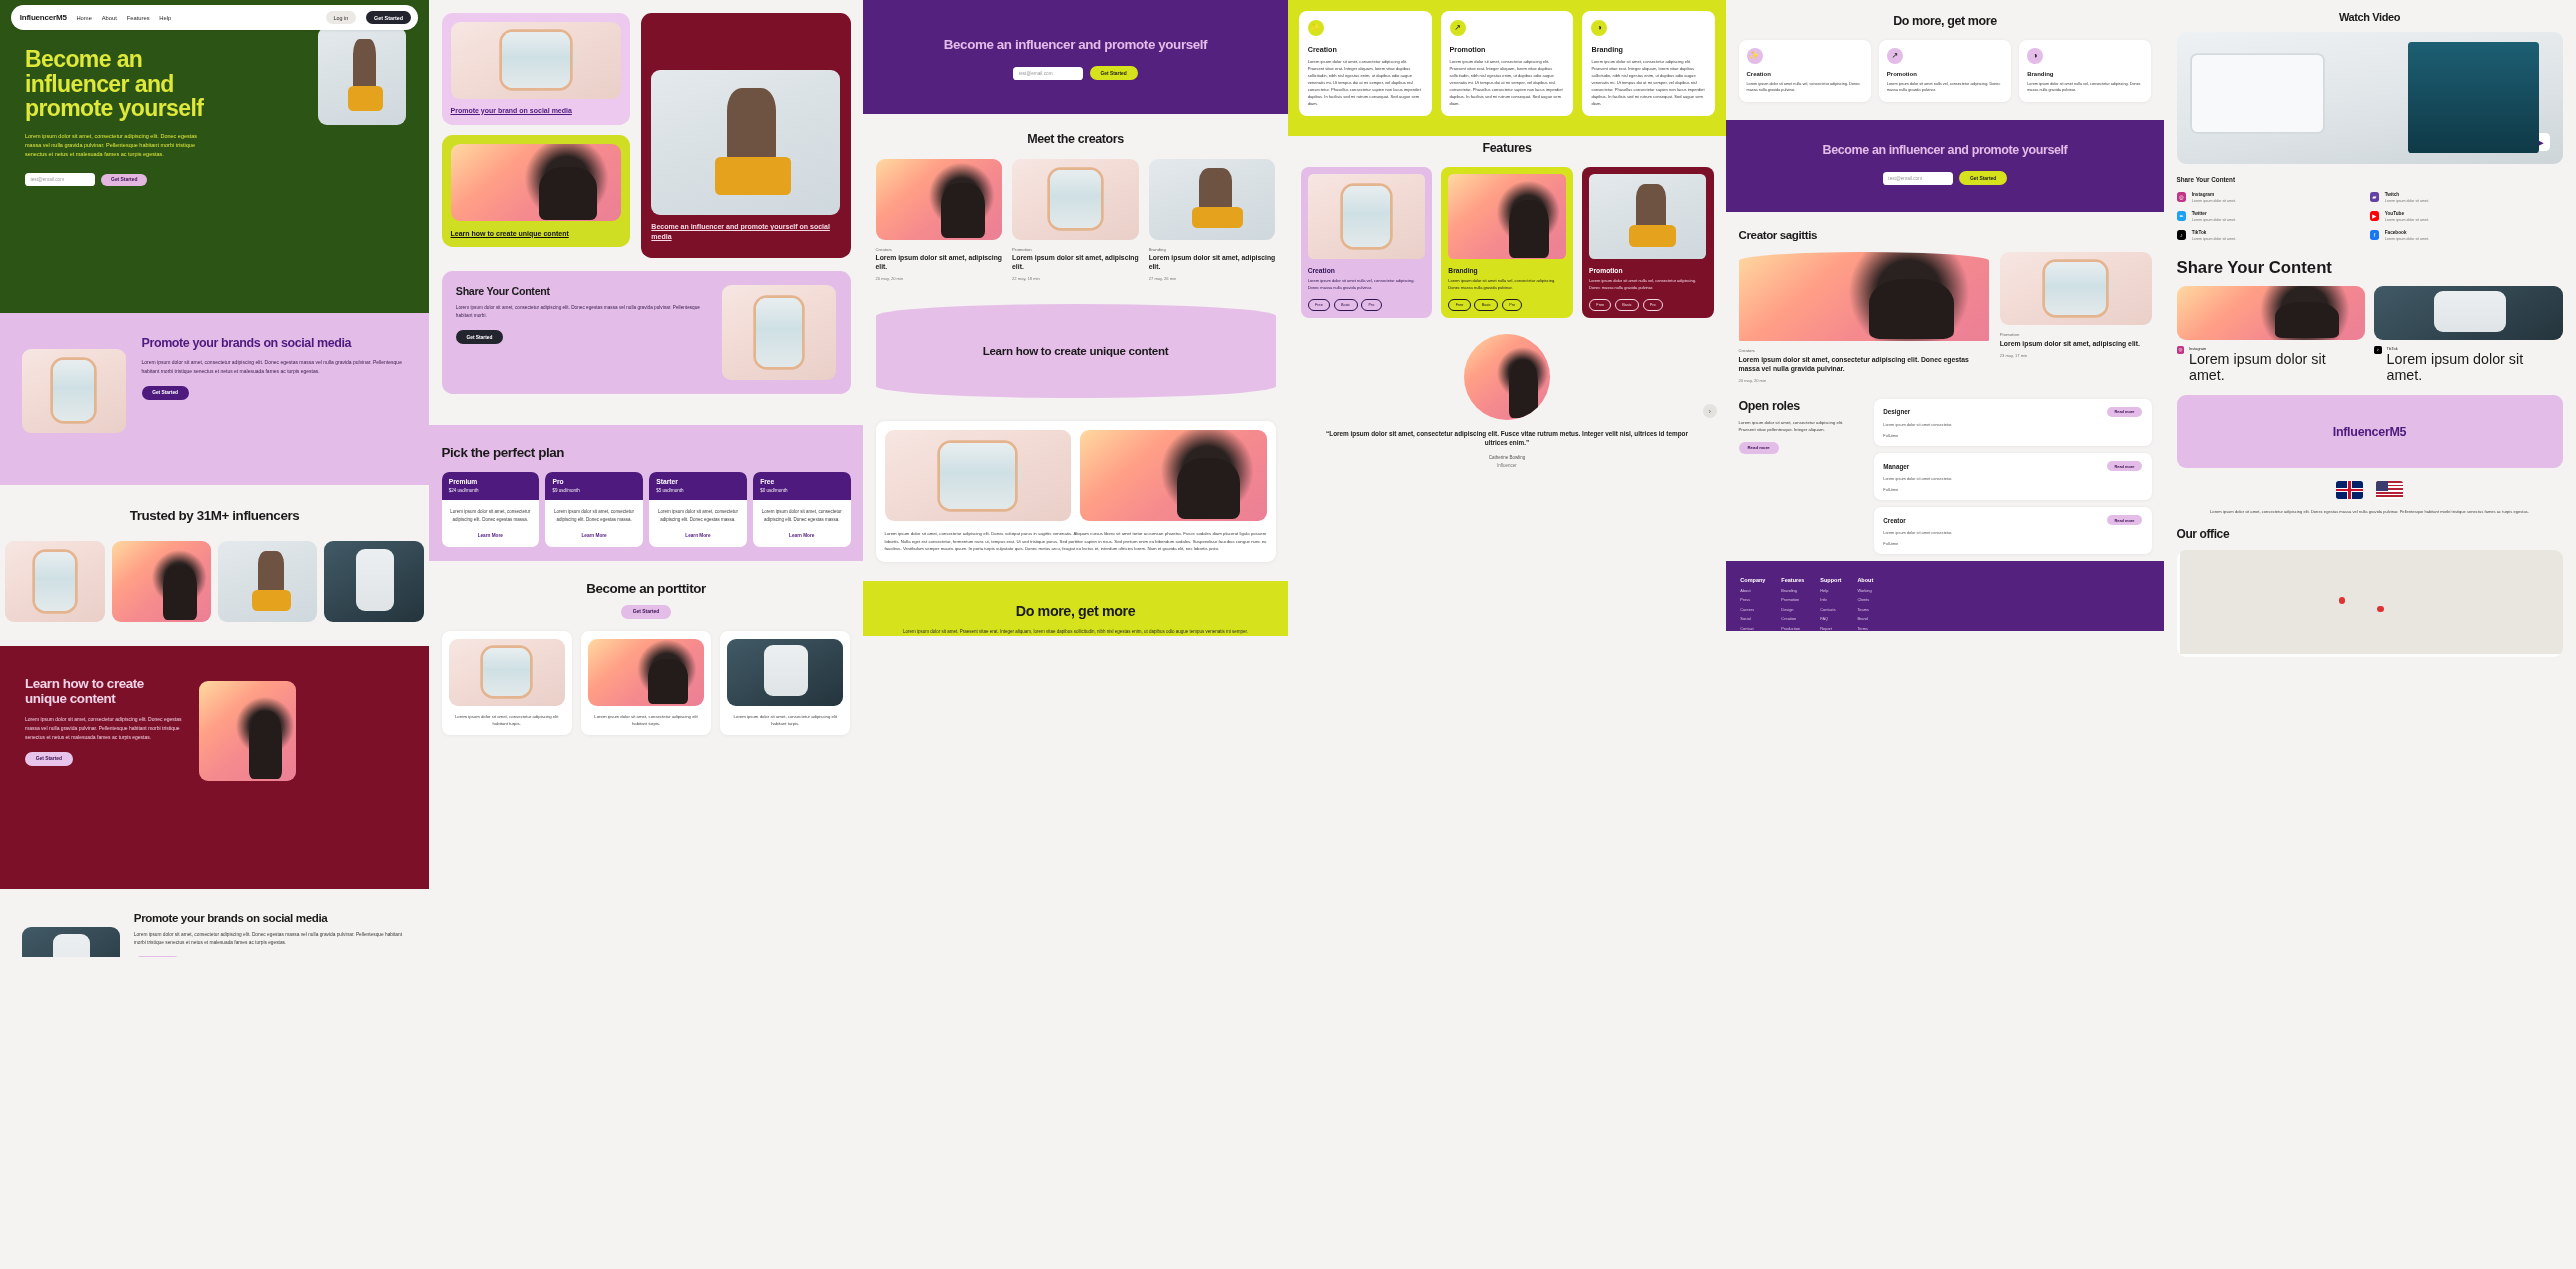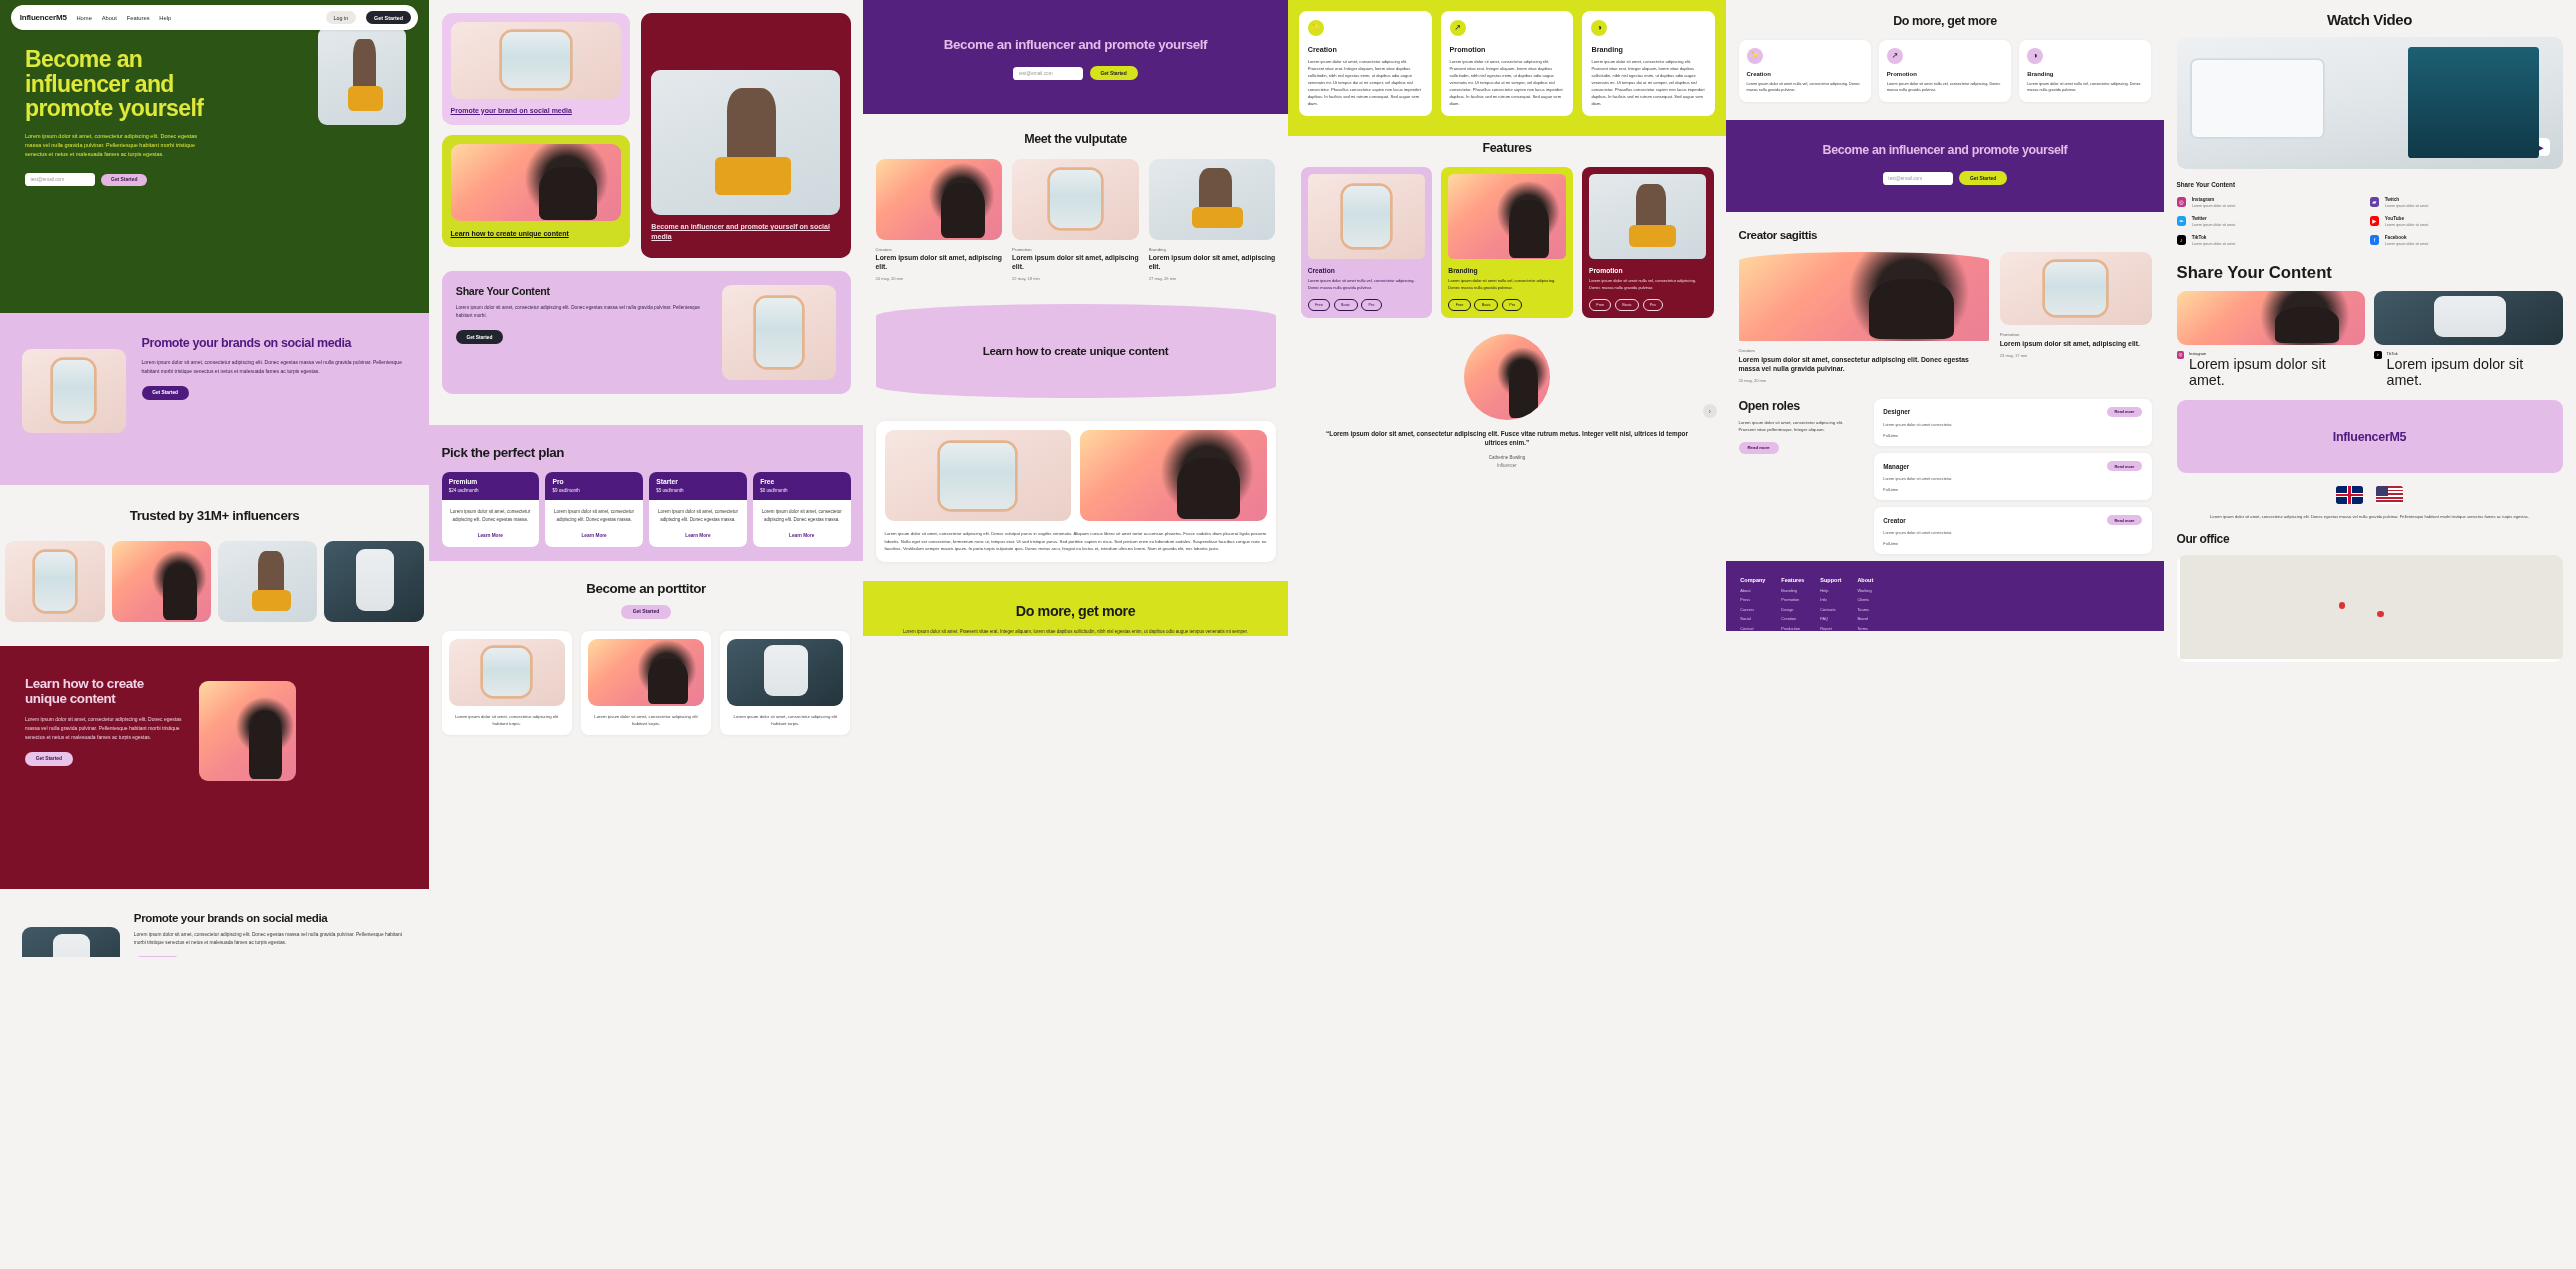--- a/index.html
+++ b/index.html
@@ -215,21 +215,21 @@
   .role-head h3 { font-size:6.3px; font-weight:700; }
   .role-pill { background:#e3bce8; color:#3a1050; font-size:3.9px; border-radius:7.2px; padding:2.7px 7.2px; font-weight:600; }
   .role-card p { font-size:3.9px; line-height:1.7; color:#555; margin-top:4.5px; }
   .role-card .ft { font-size:3.9px; color:#555; margin-top:4.5px; }
   .footer { background:#55217e; padding:16px 14.3px 0; display:flex; gap:16px; }
   .fcol h4 { color:#fff; font-size:5.5px; font-weight:700; }
   .fcol a { display:block; color:#dcc7e8; font-size:3.9px; text-decoration:none; margin-top:4.5px; }
 
   
   .watch { padding:10.7px 12.5px 0; }
-  .watch h2 { text-align:center; font-size:15px; font-weight:700; letter-spacing:-0.4px; }
+  .watch h2 { text-align:center; font-size:11px; font-weight:700; letter-spacing:-0.4px; }
   .watch .ph { height:132px; margin-top:9px; }
   .play { position:absolute; right:12.5px; bottom:12.5px; width:18px; height:18px; border-radius:4.5px;
           background:#fff; display:flex; align-items:center; justify-content:center; font-size:7.2px; color:#4e1a7e; }
   .share-blk { padding:12.5px 12.5px 0; }
   .share-blk h3 { font-size:6.3px; font-weight:700; }
   .soc-grid { display:flex; flex-wrap:wrap; margin-top:9px; }
   .soc { width:50%; display:flex; gap:5.4px; align-items:flex-start; margin-bottom:8px; }
   .soc .sq { width:9.8px; height:9.8px; border-radius:2.7px; flex:none; display:flex;
              align-items:center; justify-content:center; font-size:5.4px; color:#fff; }
   .soc .nm { font-size:4.7px; font-weight:700; }
@@ -425,21 +425,21 @@
   <div class="col c3">
     <div class="hero-purple">
       <h1>Become an influencer and promote yourself</h1>
       <div class="field-row">
         <div class="inp">test@email.com</div>
         <div class="lime-btn">Get Started</div>
       </div>
     </div>
 
     <div class="meet">
-      <h2>Meet the vulputate</h2>
+      <h2>Meet the creators</h2>
       <div class="meet-row">
         <div class="meet-card">
           <div class="ph ph-selfie"></div>
           <div class="cat">Creators</div>
           <div class="mt">Lorem ipsum dolor sit amet, adipiscing elit.</div>
           <div class="dt">20 may, 20 min</div>
         </div>
         <div class="meet-card">
           <div class="ph ph-phone-pink"></div>
           <div class="cat">Promotion</div>

